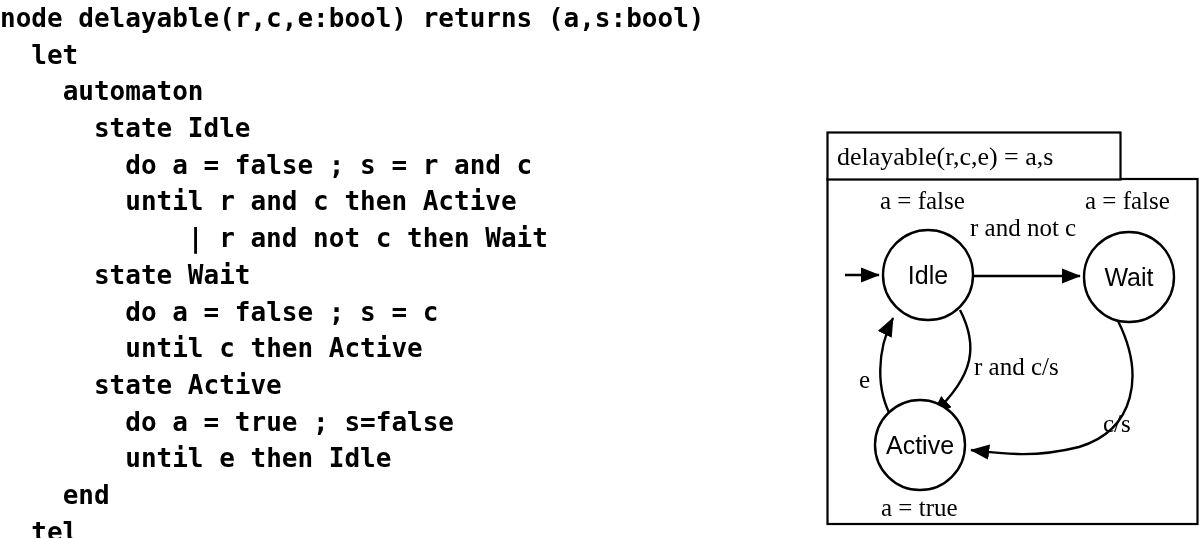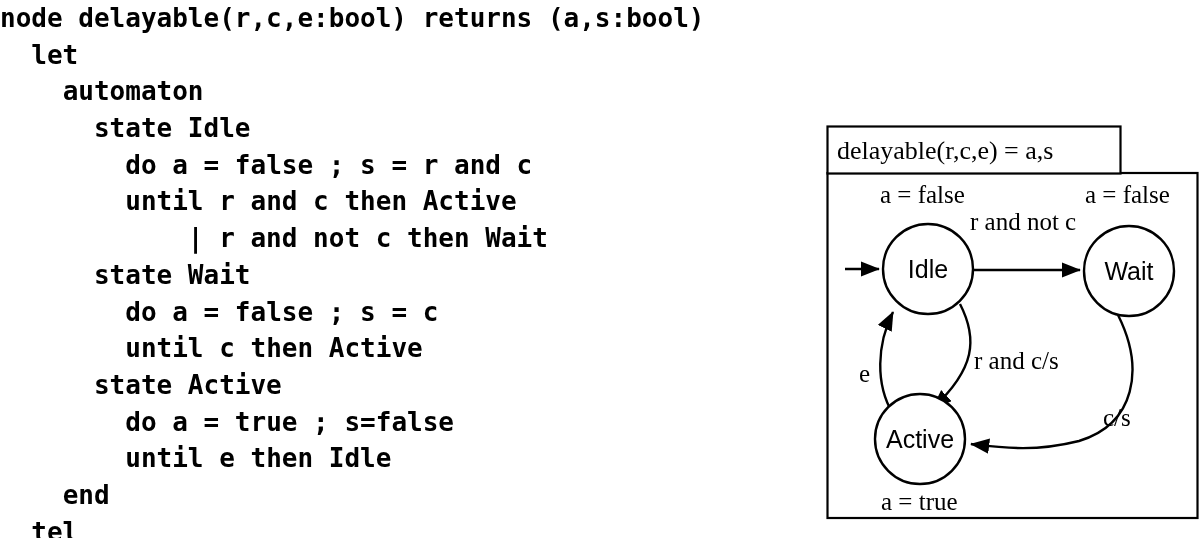--- a/index.html
+++ b/index.html
@@ -24,21 +24,21 @@
   .code-line{
     height:36.7px;
     white-space:pre;
     letter-spacing:0px;
   }
   .kw{font-weight:bold;}
   .id{font-weight:bold;}
 
   
   #automaton-diagram{
-    position:absolute;left:815px;top:114px;width:385px;height:408px;
+    position:absolute;left:815px;top:120px;width:385px;height:408px;
   }
   #automaton-diagram svg{display:block;}
   .dtext{
     font-family:"Liberation Serif", serif;
     font-size:25px;
     fill:#000000;
   }
   .stext{
     font-family:"Liberation Sans", sans-serif;
     font-size:25px;

